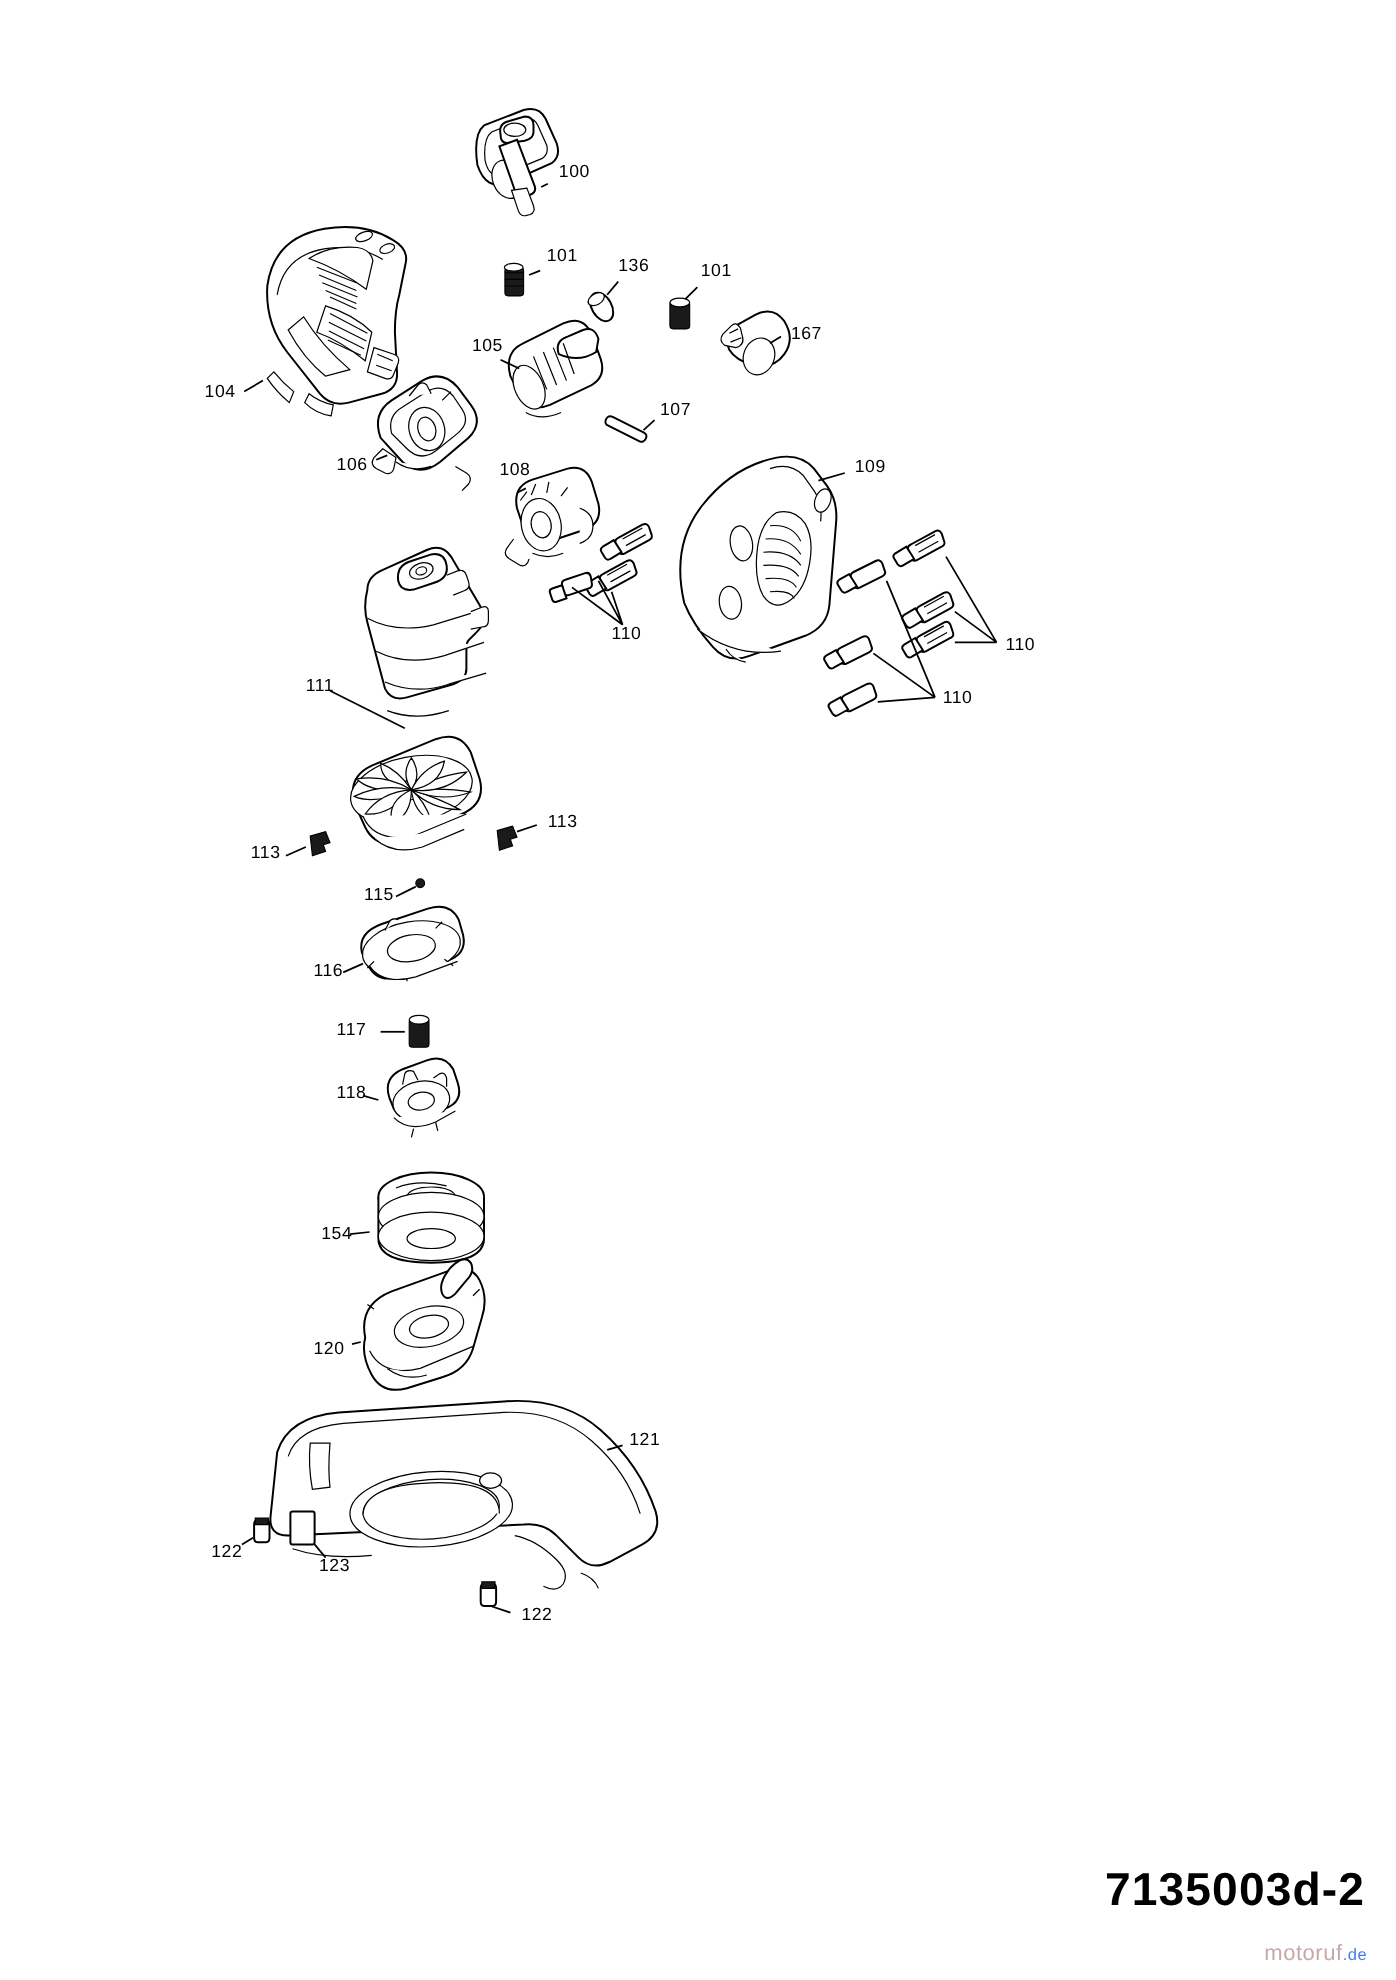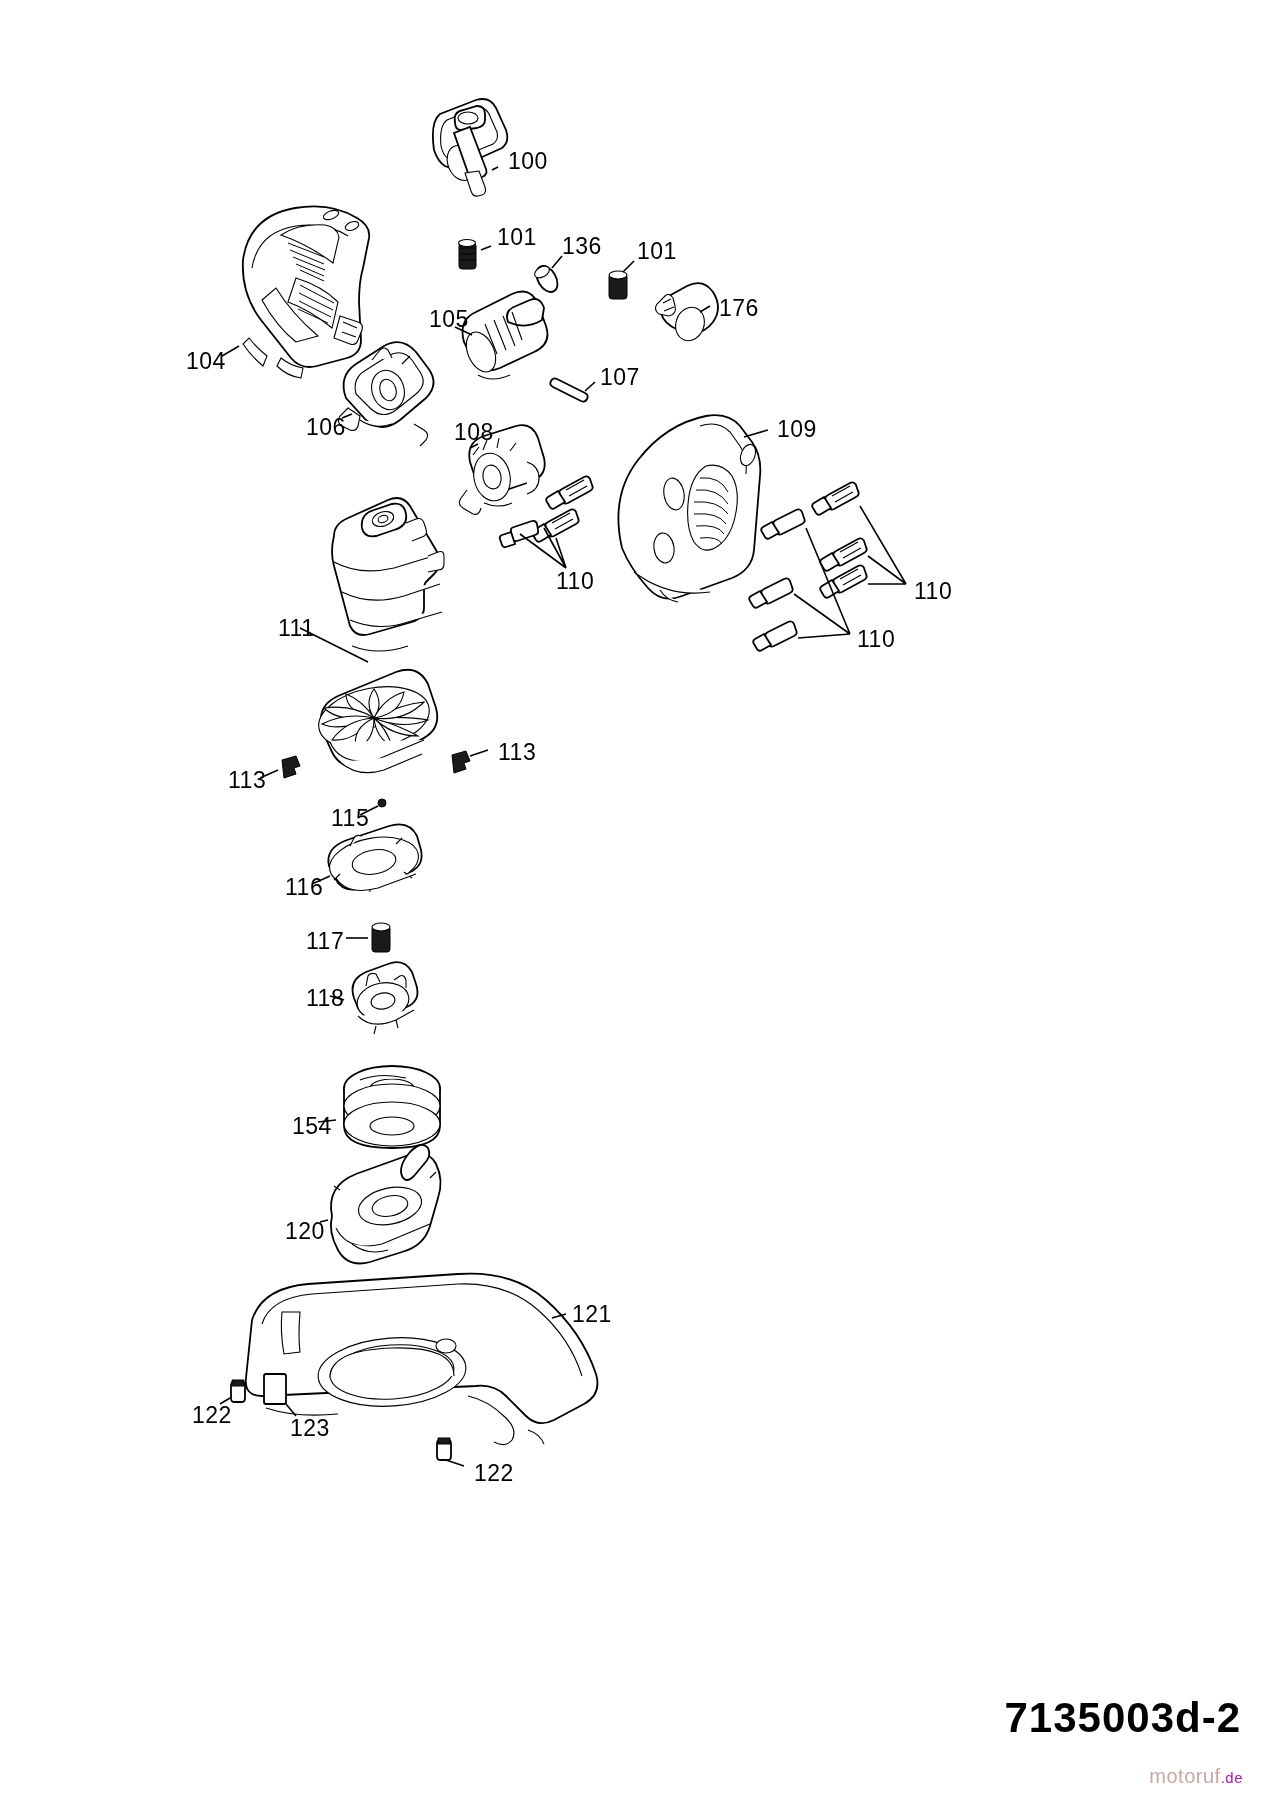--- a/index.html
+++ b/index.html
@@ -14,21 +14,21 @@
     font-family: "Liberation Sans", sans-serif;
     overflow: hidden;
   }
   #diagram {
     position: absolute;
     inset: 0;
   }
   .label {
     position: absolute;
     font-family: "Liberation Sans", sans-serif;
-    font-size: 23px;
+    font-size: 16px;
     color: #000000;
     white-space: nowrap;
     letter-spacing: 0.5px;
   }
   .drawing-number {
     position: absolute;
     right: 28px;
     bottom: 58px;
     font-family: "Liberation Sans", sans-serif;
     font-size: 42px;
@@ -40,21 +40,21 @@
   .watermark {
     position: absolute;
     right: 26px;
     bottom: 12px;
     font-family: "Liberation Sans", sans-serif;
     font-size: 20px;
     color: #c9a6a6;
     letter-spacing: 0.5px;
   }
   .watermark .dom {
-    color: #a21caf;
+    color: #3b82f6;
     font-size: 15px;
   }
   svg { display:block; }
   .ln { stroke:#000; stroke-width:1.6; fill:none; }
   .outline { stroke:#000; stroke-width:1.8; fill:#fff; }
   .outline-thin { stroke:#000; stroke-width:1.1; fill:#fff; }
   .hatch { stroke:#000; stroke-width:1; fill:none; }
   .solid { fill:#1a1a1a; stroke:#000; stroke-width:1; }
 </style>
 </head>
@@ -346,21 +346,21 @@
       <path class="solid" d="M438 1438 l12 0 l0 6 l-12 0 z"></path>
     </g>
     <path class="ln" d="M446 1460 L464 1466"></path>
 
   </svg>
 
   <div class="label" style="left:508px; top:148px;">100</div>
   <div class="label" style="left:497px; top:224px;">101</div>
   <div class="label" style="left:562px; top:233px;">136</div>
   <div class="label" style="left:637px; top:238px;">101</div>
-  <div class="label" style="left:719px; top:295px;">176</div>
+  <div class="label" style="left:719px; top:295px;">167</div>
   <div class="label" style="left:186px; top:348px;">104</div>
   <div class="label" style="left:429px; top:306px;">105</div>
   <div class="label" style="left:306px; top:414px;">106</div>
   <div class="label" style="left:600px; top:364px;">107</div>
   <div class="label" style="left:454px; top:419px;">108</div>
   <div class="label" style="left:777px; top:416px;">109</div>
   <div class="label" style="left:556px; top:568px;">110</div>
   <div class="label" style="left:914px; top:578px;">110</div>
   <div class="label" style="left:857px; top:626px;">110</div>
   <div class="label" style="left:278px; top:615px;">111</div>

